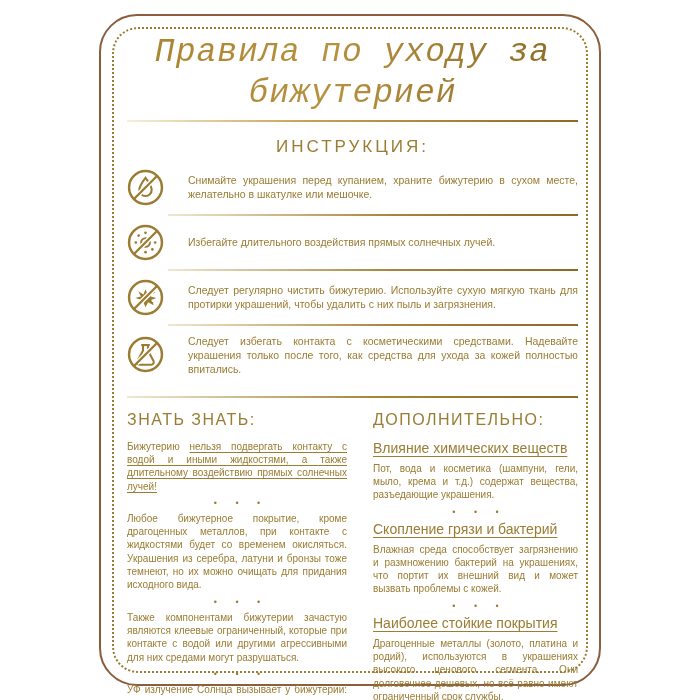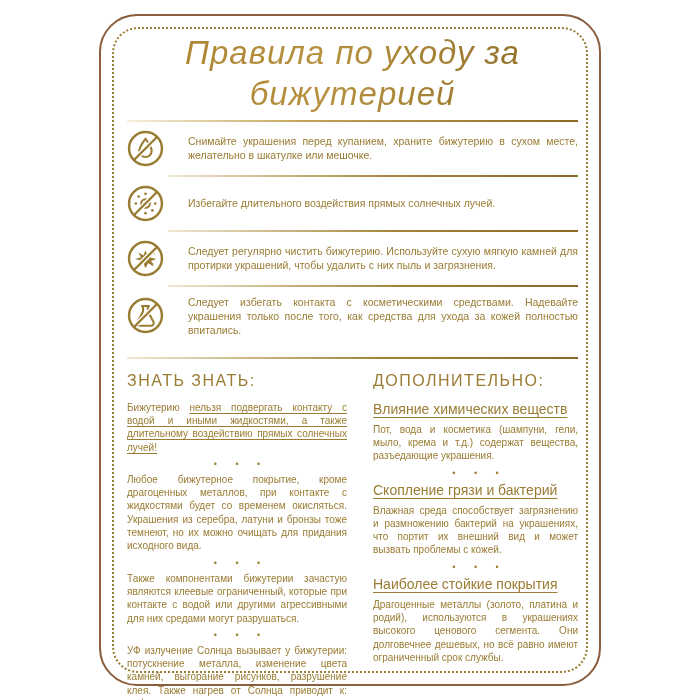--- a/index.html
+++ b/index.html
@@ -11,21 +11,21 @@
     position:absolute; left:99px; top:14px; width:498px; height:668px;
     border:2px solid #8a5e3e; border-radius:38px;
   }
   .dotted-frame {
     position:absolute; left:112px; top:27px; width:472px; height:642px;
     border:2px dotted #9a7c33; border-radius:26px;
   }
   .content { position:absolute; left:127px; top:32px; width:451px; }
 
   .title {
-    margin:0; text-align:center; font-family:Liberation Sans, sans-serif;
+    margin:0; text-align:center; font-family:Liberation Mono, monospace;
     font-style:italic; font-weight:500; font-size:33px; line-height:1.25;
     letter-spacing:1px;
     background:linear-gradient(90deg,#a9832f 0%, #b79140 45%, #8a6a25 100%);
     -webkit-background-clip:text; background-clip:text; color:transparent;
   }
   .title-rule { margin-top:5px; height:2px; width:451px;
     background:linear-gradient(90deg,#f6efdd 0%, #c3a254 40%, #8a6a25 100%); }
 
   .instr-heading {
     margin:15px 0 4px; text-align:center; font-size:17px; font-weight:400;
@@ -58,20 +58,21 @@
 <body>
 
 <div class="canvas">
   <div class="outer-frame"></div>
   <div class="dotted-frame"></div>
 
   <div class="content">
     <h1 class="title">Правила по уходу за бижутерией</h1>
     <div class="title-rule"></div>
 
+    <h2 class="instr-heading">ИНСТРУКЦИЯ:</h2>
 
     <div class="items">
 
       <div class="instr-item">
         <svg class="icon-circle" viewBox="0 0 36 36">
           <path d="M18 8.5 C21.5 13.5 24 16.3 24 20.3 A6 6 0 0 1 12 20.3 C12 16.3 14.5 13.5 18 8.5 Z" fill="none" stroke="#9a7c33" stroke-width="2"></path>
           <line x1="9.5" y1="26.5" x2="26.5" y2="9.5" stroke="#ffffff" stroke-width="5"></line>
           <line x1="6.8" y1="29.2" x2="29.2" y2="6.8" stroke="#9a7c33" stroke-width="2.3"></line>
           <circle cx="18" cy="18" r="16" fill="none" stroke="#9a7c33" stroke-width="2.4"></circle>
         </svg>
@@ -103,21 +104,21 @@
       <div class="instr-item">
         <svg class="icon-circle" viewBox="0 0 36 36">
           <path d="M18 10 L20 15 L25 12 L23 17 L28.5 18.5 L23.5 20.5 L26 25.5 L20.5 22.5 L18 27.5 L16 22.5 L11 25.5 L13 20 L8 18.5 L13.5 17 L11 12 L16 15 Z" fill="#9a7c33"></path>
           <circle cx="26" cy="13" r="1.1" fill="#9a7c33"></circle>
           <circle cx="24.5" cy="23.5" r="1.1" fill="#9a7c33"></circle>
           <circle cx="12" cy="22.5" r="1.1" fill="#9a7c33"></circle>
           <line x1="9.5" y1="26.5" x2="26.5" y2="9.5" stroke="#ffffff" stroke-width="5"></line>
           <line x1="6.8" y1="29.2" x2="29.2" y2="6.8" stroke="#9a7c33" stroke-width="2.3"></line>
           <circle cx="18" cy="18" r="16" fill="none" stroke="#9a7c33" stroke-width="2.4"></circle>
         </svg>
-        <p class="instr-text">Следует регулярно чистить бижутерию. Используйте сухую мягкую камней для протирки украшений, чтобы удалить с них пыль и загрязнения.</p>
+        <p class="instr-text">Следует регулярно чистить бижутерию. Используйте сухую мягкую ткань для протирки украшений, чтобы удалить с них пыль и загрязнения.</p>
       </div>
       <div class="item-sep"></div>
 
       <div class="instr-item">
         <svg class="icon-circle" viewBox="0 0 36 36">
           <path d="M15.6 8.8 L15.6 14 L10.2 24.3 A2.6 2.6 0 0 0 12.4 28 L23.6 28 A2.6 2.6 0 0 0 25.8 24.3 L20.4 14 L20.4 8.8" fill="none" stroke="#9a7c33" stroke-width="2"></path>
           <line x1="13.8" y1="8.8" x2="22.2" y2="8.8" stroke="#9a7c33" stroke-width="2"></line>
           <line x1="9.5" y1="26.5" x2="26.5" y2="9.5" stroke="#ffffff" stroke-width="5"></line>
           <line x1="6.8" y1="29.2" x2="29.2" y2="6.8" stroke="#9a7c33" stroke-width="2.3"></line>
           <circle cx="18" cy="18" r="16" fill="none" stroke="#9a7c33" stroke-width="2.4"></circle>

